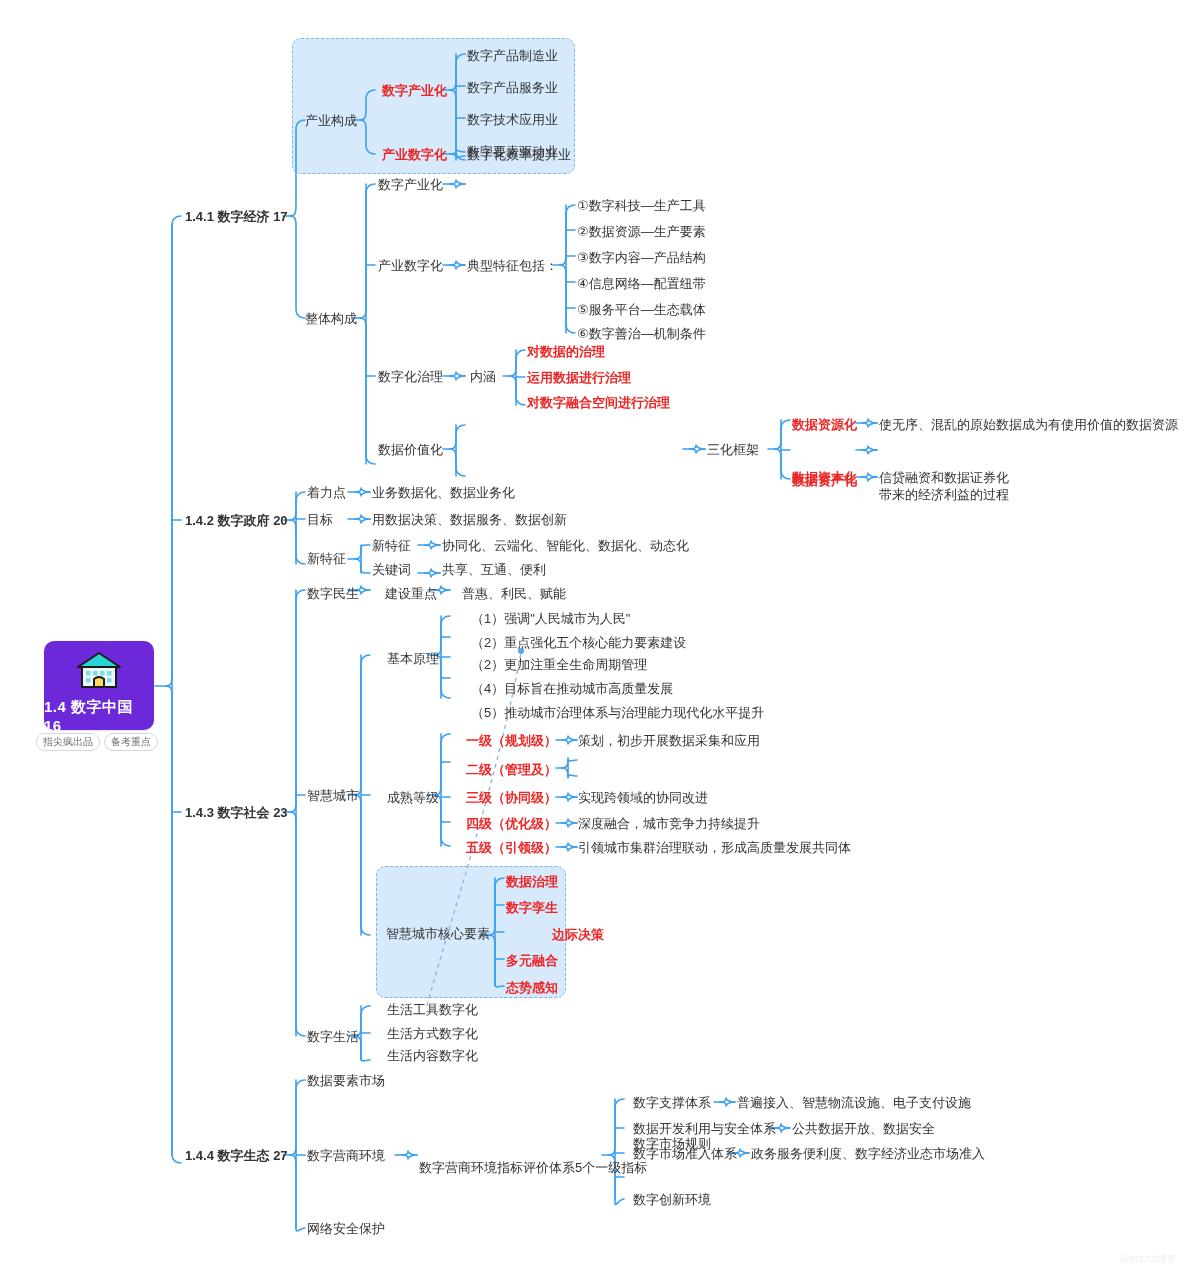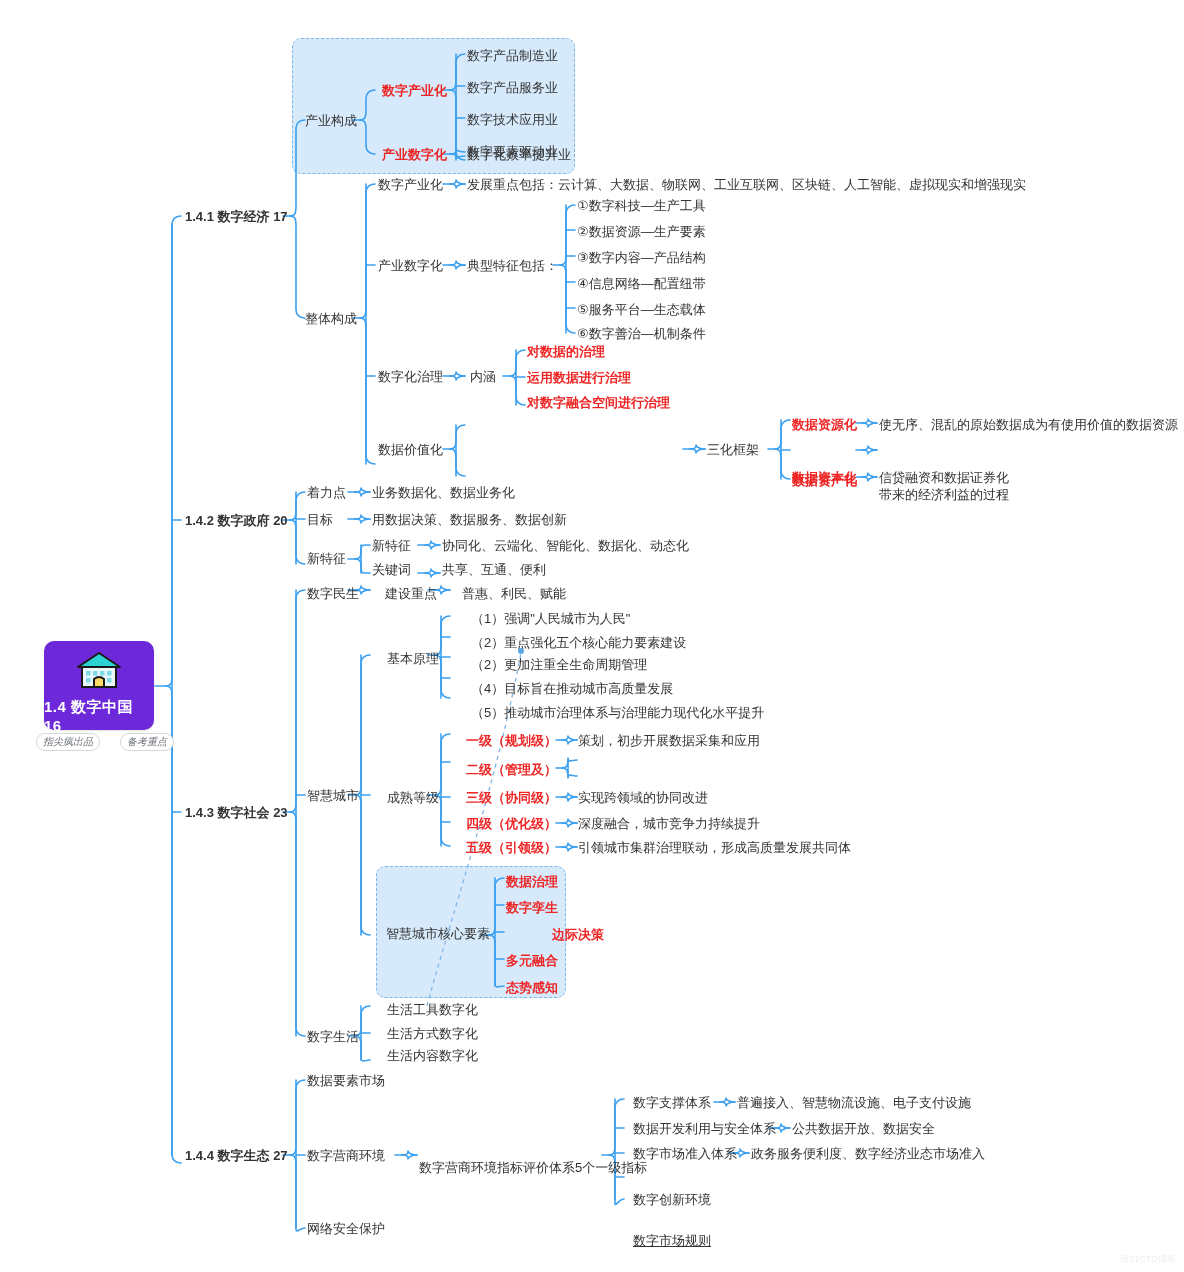--- a/index.html
+++ b/index.html
@@ -22,21 +22,21 @@
   #root-node{
     position:absolute;left:44px;top:641px;width:110px;height:89px;
     background:#6d28d9;border-radius:10px;
     display:flex;flex-direction:column;align-items:center;justify-content:flex-start;
     box-shadow:0 1px 2px rgba(0,0,0,.12);
   }
   #root-node .root-icon{margin-top:9px;}
   #root-node .root-label{
     color:#fff;font-size:15px;font-weight:bold;margin-top:5px;letter-spacing:.5px;
   }
-  #root-tags{position:absolute;left:36px;top:733px;display:flex;gap:20px;font-style:italic;}
+  #root-tags{position:absolute;left:36px;top:733px;display:flex;gap:4px;}
   #root-tags .tag{
     border:1px solid #d4d7dc;border-radius:9px;background:#fff;
     font-size:10px;color:#6b7078;padding:1px 6px 2px 6px;line-height:1.3;
   }
 
   
   .hl-box{
     position:absolute;background:#d6eafc;border:1.4px dashed #7fb6e8;border-radius:9px;
   }
   #hl-industry{left:292px;top:38px;width:281px;height:134px;}
@@ -300,21 +300,20 @@
 
   <div class="node" style="left:467px;top:47px;">数字产品制造业</div>
   <div class="node" style="left:467px;top:79px;">数字产品服务业</div>
   <div class="node" style="left:467px;top:111px;">数字技术应用业</div>
   <div class="node" style="left:467px;top:121px;margin-top:22px;">数字要素驱动业</div>
   <div class="node" style="left:467px;top:146px;">数字化效率提升业</div>
 
   <div class="node" style="left:305px;top:310px;">整体构成</div>
 
   <div class="node" style="left:378px;top:176px;">数字产业化</div>
-  <div class="node" style="left:467px;top:176px;">发展重点包括：云计算、大数据、物联网、工业互联网、区块链、人工智能、虚拟现实和增强现实</div>
 
   <div class="node" style="left:378px;top:257px;">产业数字化</div>
   <div class="node" style="left:467px;top:257px;">典型特征包括：</div>
   <div class="node" style="left:577px;top:197px;">①数字科技—生产工具</div>
   <div class="node" style="left:577px;top:223px;">②数据资源—生产要素</div>
   <div class="node" style="left:577px;top:249px;">③数字内容—产品结构</div>
   <div class="node" style="left:577px;top:275px;">④信息网络—配置纽带</div>
   <div class="node" style="left:577px;top:301px;">⑤服务平台—生态载体</div>
   <div class="node" style="left:577px;top:325px;">⑥数字善治—机制条件</div>
 
@@ -382,21 +381,21 @@
   <div class="node" style="left:387px;top:1047px;">生活内容数字化</div>
 
   <div class="node" style="left:307px;top:1072px;">数据要素市场</div>
   <div class="node" style="left:307px;top:1147px;">数字营商环境</div>
   <div class="node" style="left:419px;top:1147px;margin-top:12px;">数字营商环境指标评价体系5个一级指标</div>
   <div class="node" style="left:307px;top:1220px;">网络安全保护</div>
 
   <div class="node" style="left:633px;top:1094px;">数字支撑体系</div>
   <div class="node" style="left:633px;top:1120px;">数据开发利用与安全体系</div>
   <div class="node" style="left:633px;top:1145px;">数字市场准入体系</div>
-  <div class="node" style="left:633px;top:1232px;text-decoration:underline;">数字市场规则</div>
+  <div class="node" style="left:633px;top:1135px;">数字市场规则</div>
   <div class="node" style="left:633px;top:1191px;">数字创新环境</div>
 
   <div class="node" style="left:737px;top:1094px;">普遍接入、智慧物流设施、电子支付设施</div>
   <div class="node" style="left:792px;top:1120px;">公共数据开放、数据安全</div>
   <div class="node" style="left:751px;top:1145px;">政务服务便利度、数字经济业态市场准入</div>
 
   <div id="watermark">@51CTO博客</div>
 </div>
 
 </body></html>

